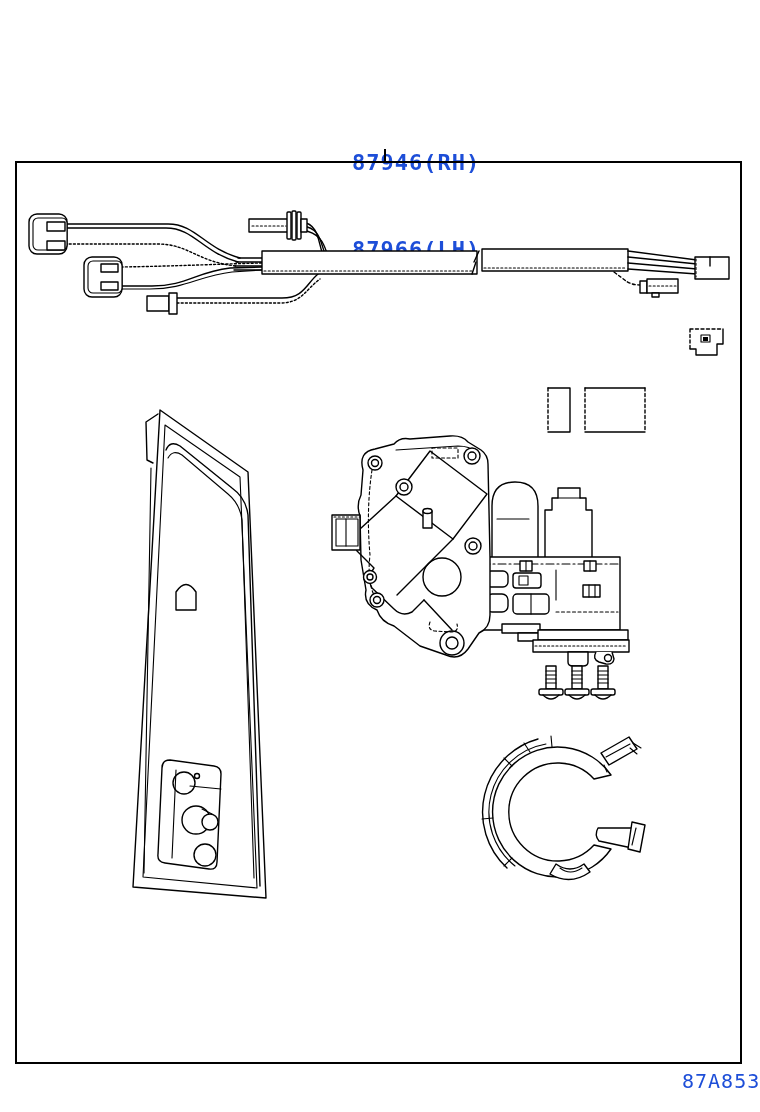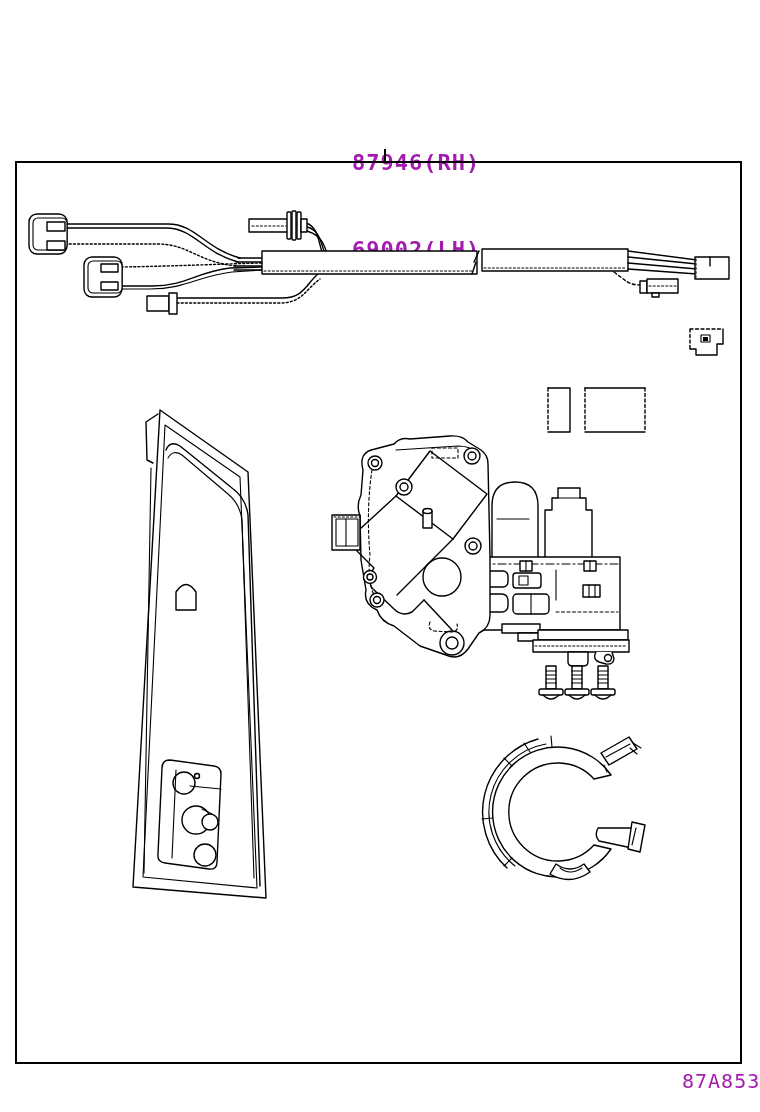--- a/index.html
+++ b/index.html
@@ -1,38 +1,38 @@
 <!DOCTYPE html>
 <html><head>
 <meta charset="utf-8">
 <style>
   html,body{margin:0;padding:0;background:#fff;}
   .page{position:relative;width:760px;height:1112px;background:#fff;overflow:hidden;
-        font-family:"DejaVu Sans Mono","Liberation Mono",monospace;color:#a21caf;}
+        font-family:"DejaVu Sans Mono","Liberation Mono",monospace;color:#1d4ed8;}
   .callout{position:absolute;left:352px;top:90px;font-size:22px;line-height:29px;
            font-weight:bold;letter-spacing:1px;white-space:pre;}
   .leader{position:absolute;left:384px;top:149px;width:2px;height:13px;background:#000;}
   .frame{position:absolute;left:15px;top:161px;width:727px;height:903px;
          border:2px solid #000;box-sizing:border-box;}
   .diagram-code{position:absolute;left:682px;top:1069px;font-size:20px;letter-spacing:1px;}
   svg.art{position:absolute;left:0;top:0;}
   .ln{fill:none;stroke:#000;stroke-width:1.4;stroke-linecap:round;stroke-linejoin:round;}
   .lnw{fill:#fff;stroke:#000;stroke-width:1.4;stroke-linejoin:round;}
   .thin{stroke-width:1.1;}
   .dash{stroke-dasharray:3,2.5;}
   .dot{stroke-dasharray:2,2.2;}
 </style>
 </head>
 <body>
 
 <div class="page">
 
   <div class="callout">
     <div>87946(RH)</div>
-    <div>69002(LH)</div>
+    <div>87966(LH)</div>
   </div>
   <div class="leader"></div>
 
   <div class="frame"></div>
 
   <svg class="art" width="760" height="1112" viewBox="0 0 760 1112">
 
     <g>
 
       <path class="ln" d="M65,224 H168 C196,224 204,248 240,258"></path>

